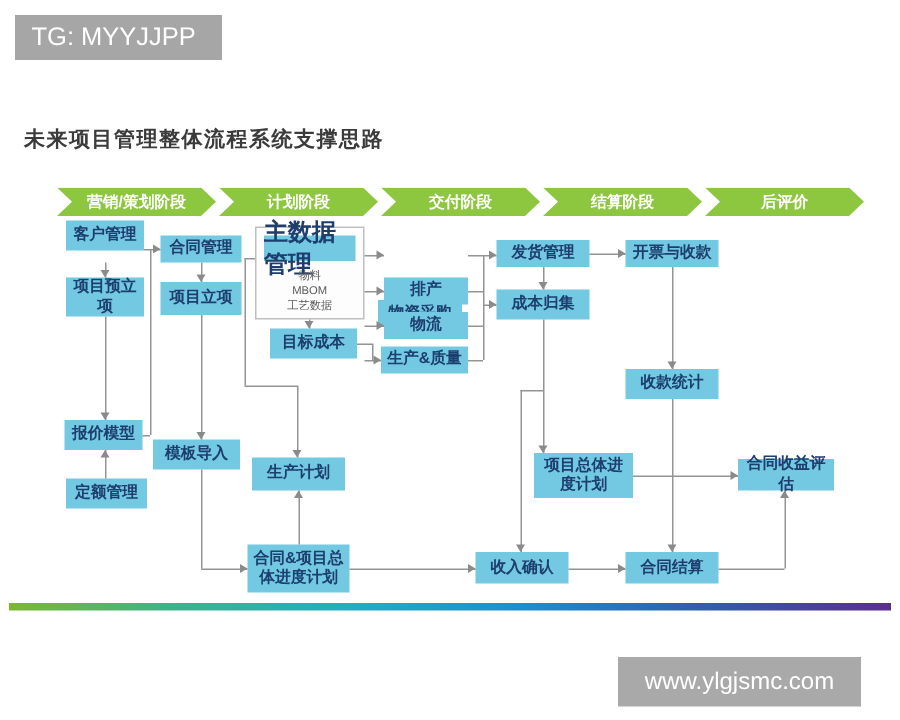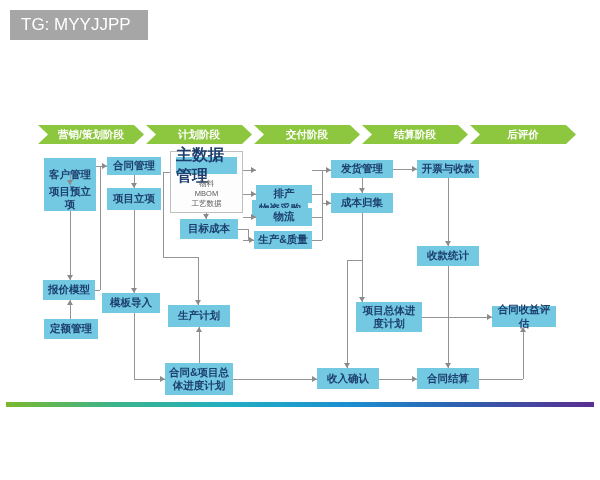--- a/index.html
+++ b/index.html
@@ -27,40 +27,41 @@
   .grad-bar{position:absolute;left:6px;top:402px;width:588px;height:5px;
             background:linear-gradient(90deg,#7cb82f 0%,#3cb489 18%,#21aec2 38%,#1b8fd0 58%,#2f5fae 78%,#5b2d91 100%);}
   .watermark{position:absolute;left:412px;top:438px;width:162px;height:33px;background:#a9a9a9;color:#ffffff;
              font-size:16px;display:flex;align-items:center;justify-content:center;}
 </style>
 </head>
 <body>
 
 <div id="stage">
   <div class="badge-top">TG: MYYJJPP</div>
+  <div class="page-title">未来项目管理整体流程系统支撑思路</div>
 
   <div id="phase-row">
       <div class="phase" style="left: 38px; width: 106px;">营销/策划阶段</div>
       <div class="phase" style="left: 146px; width: 106px;">计划阶段</div>
       <div class="phase" style="left: 254px; width: 106px;">交付阶段</div>
       <div class="phase" style="left: 362px; width: 106px;">结算阶段</div>
       <div class="phase" style="left: 470px; width: 106px;">后评价</div>
     </div>
 
   <div class="master">
     <div class="mtitle">主数据管理</div>
     <div class="mitems">
       <div>物料</div>
       <div>MBOM</div>
       <div>工艺数据</div>
     </div>
   </div>
 
   <div id="nodes">
-      <div class="node" style="left: 44px; top: 158px; width: 52px; height: 34px;">客户管理</div>
+      <div class="node" style="left: 44px; top: 147px; width: 52px; height: 20px;">客户管理</div>
       <div class="node" style="left: 44px; top: 185px; width: 52px; height: 26px;">项目预立项</div>
       <div class="node" style="left: 43px; top: 280px; width: 52px; height: 20px;">报价模型</div>
       <div class="node" style="left: 44px; top: 319px; width: 54px; height: 20px;">定额管理</div>
       <div class="node" style="left: 107px; top: 157px; width: 54px; height: 18px;">合同管理</div>
       <div class="node" style="left: 107px; top: 188px; width: 54px; height: 22px;">项目立项</div>
       <div class="node" style="left: 102px; top: 293px; width: 58px; height: 20px;">模板导入</div>
       <div class="node" style="left: 180px; top: 219px; width: 58px; height: 20px;">目标成本</div>
       <div class="node" style="left: 168px; top: 305px; width: 62px; height: 22px;">生产计划</div>
       <div class="node" style="left: 165px; top: 363px; width: 68px; height: 32px;">合同&amp;项目总体进度计划</div>
       <div class="node" style="left: 252px; top: 161px; width: 56px; height: 18px; margin-top: 39px;">物资采购</div>
@@ -140,13 +141,14 @@
       <div class="cline" style="left: 233px; top: 379px; width: 84px; height: 1px;"></div>
       <div class="ar ar-r" style="left: 312px; top: 376px;"></div>
       <div class="cline" style="left: 379px; top: 379px; width: 38px; height: 1px;"></div>
       <div class="ar ar-r" style="left: 412px; top: 376px;"></div>
       <div class="cline" style="left: 479px; top: 379px; width: 44px; height: 1px;"></div>
       <div class="cline" style="left: 523px; top: 327px; width: 1px; height: 52px;"></div>
       <div class="ar ar-u" style="left: 520px; top: 327px;"></div>
     </div>
 
   <div class="grad-bar"></div>
+  <div class="watermark">www.ylgjsmc.com</div>
 </div>
 
 </body></html>

